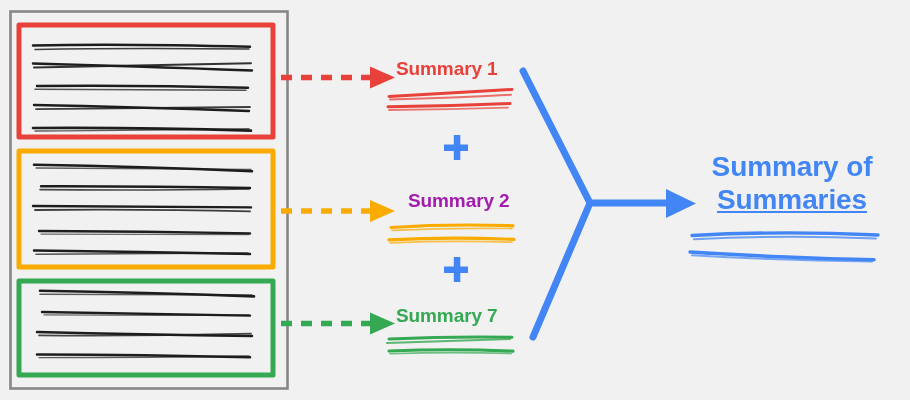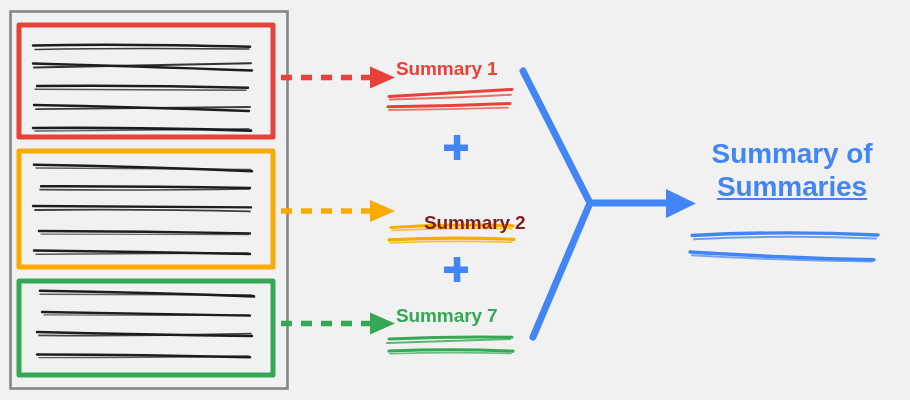--- a/index.html
+++ b/index.html
@@ -26,24 +26,24 @@
     position: absolute;
     font-family: "Liberation Sans", sans-serif;
     font-weight: 600;
     white-space: nowrap;
     letter-spacing: -0.1px;
   }
   .summary-label {
     font-size: 19px;
   }
   #label-summary-1 { left: 396px; top: 58px; color: #E8413A; }
-  #label-summary-2 { left: 424px; top: 190px; color: #7f1d1d; margin-top: 22px; }
+  #label-summary-2 { left: 408px; top: 190px; color: #a21caf; }
   #label-summary-3 { left: 396px; top: 305px; color: #34A853; }
   #label-final {
-    left: 702px; top: 137px;
+    left: 702px; top: 150px;
     color: #4285F4;
     font-size: 28px;
     font-weight: 600;
     line-height: 1.18;
     text-align: center;
     width: 180px;
   }
   #label-final .l2 { display: block; text-decoration: underline; }
 </style>
 </head>

